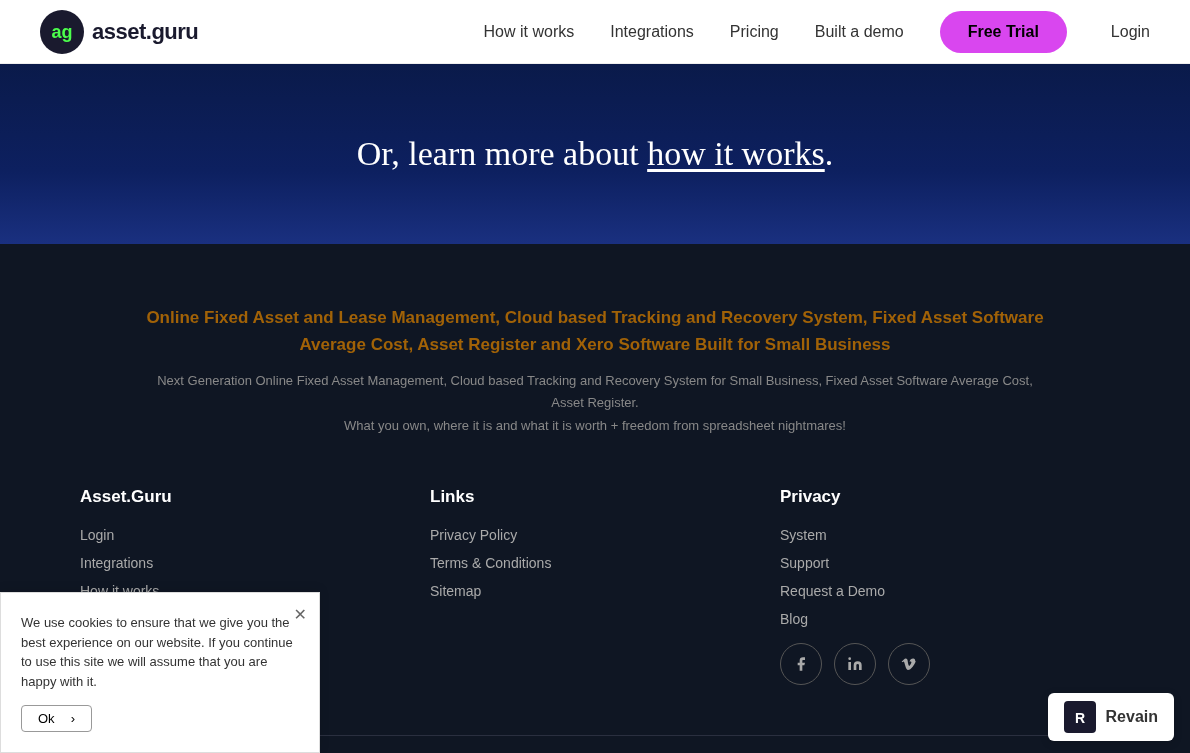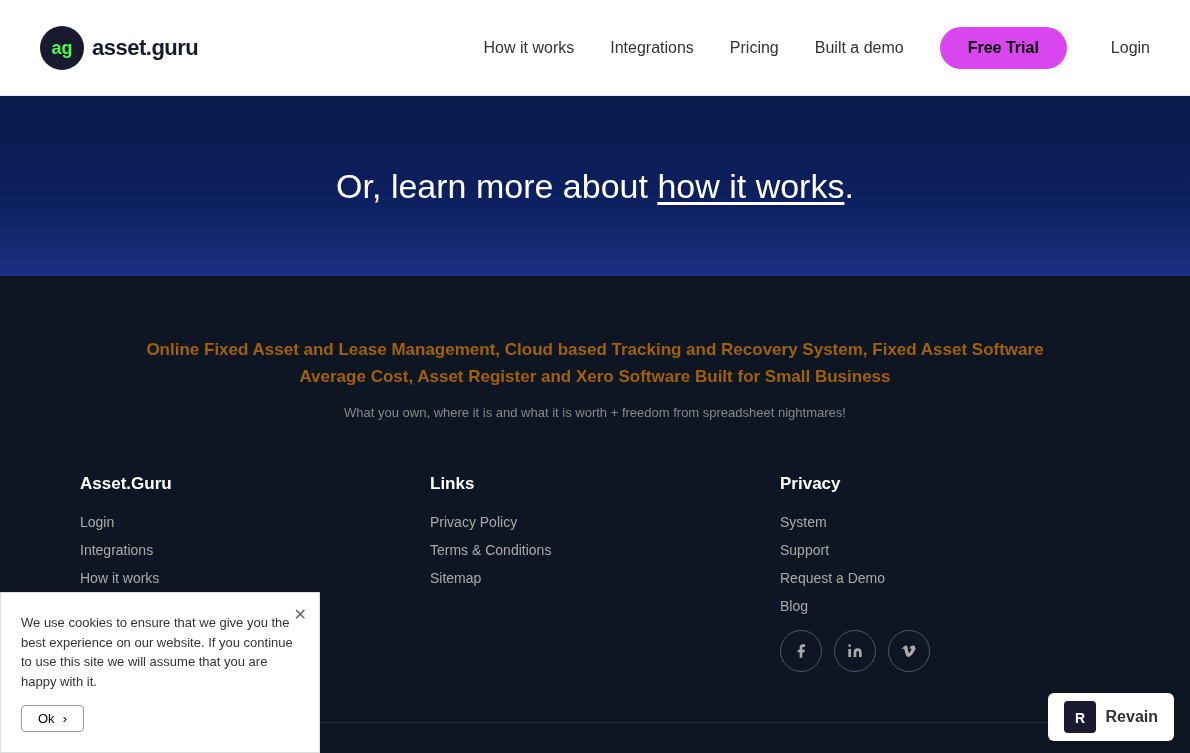--- a/index.html
+++ b/index.html
@@ -4,21 +4,21 @@
   <style>
     * { margin: 0; padding: 0; box-sizing: border-box; }
     body { font-family: -apple-system, BlinkMacSystemFont, 'Segoe UI', Arial, sans-serif; background: #fff; }
 
     
     nav {
       display: flex;
       align-items: center;
       justify-content: space-between;
       padding: 0 40px;
-      height: 96px;
+      height: 64px;
       background: #fff;
       border-bottom: 1px solid #eee;
     }
     .nav-logo {
       display: flex;
       align-items: center;
       gap: 8px;
     }
     .logo-icon {
       width: 44px;
@@ -59,20 +59,21 @@
     }
 
     
     .hero-section {
       background: linear-gradient(180deg, #0a1a4a 0%, #0d2060 60%, #1a3080 100%);
       min-height: 180px;
       display: flex;
       align-items: center;
       justify-content: center;
       padding: 50px 40px;
+      font-family: Liberation Serif, serif;
     }
     .hero-text {
       font-size: 34px;
       color: #fff;
       text-align: center;
       font-weight: 400;
     }
     .hero-text a {
       color: #fff;
       text-decoration: underline;
@@ -174,21 +175,21 @@
     }
     .cookie-ok-btn {
       background: none;
       border: 1px solid #999;
       border-radius: 4px;
       padding: 5px 16px;
       font-size: 13px;
       cursor: pointer;
       display: inline-flex;
       align-items: center;
-      gap: 8px;
+      gap: 16px;
     }
     .cookie-close {
       position: absolute;
       top: 10px;
       right: 12px;
       cursor: pointer;
       font-size: 16px;
       color: #666;
     }
 
@@ -237,20 +238,21 @@
 
 <div class="hero-section">
   <div class="hero-text">
     <span>Or, learn more about </span><a>how it works</a><span>.</span>
   </div>
 </div>
 
 <footer class="footer">
   <div class="footer-seo">
     <div class="footer-seo-title">Online Fixed Asset and Lease Management, Cloud based Tracking and Recovery System, Fixed Asset Software Average Cost, Asset Register and Xero Software Built for Small Business</div>
+    <div class="footer-seo-sub">Next Generation Online Fixed Asset Management, Cloud based Tracking and Recovery System for Small Business, Fixed Asset Software Average Cost, Asset Register.</div>
     <div class="footer-seo-sub">What you own, where it is and what it is worth + freedom from spreadsheet nightmares!</div>
   </div>
 
   <div class="footer-columns">
 
     <div class="footer-col">
       <div class="footer-col-title">Asset.Guru</div>
       <a class="footer-col-link">Login</a>
       <a class="footer-col-link">Integrations</a>
       <a class="footer-col-link">How it works</a>

